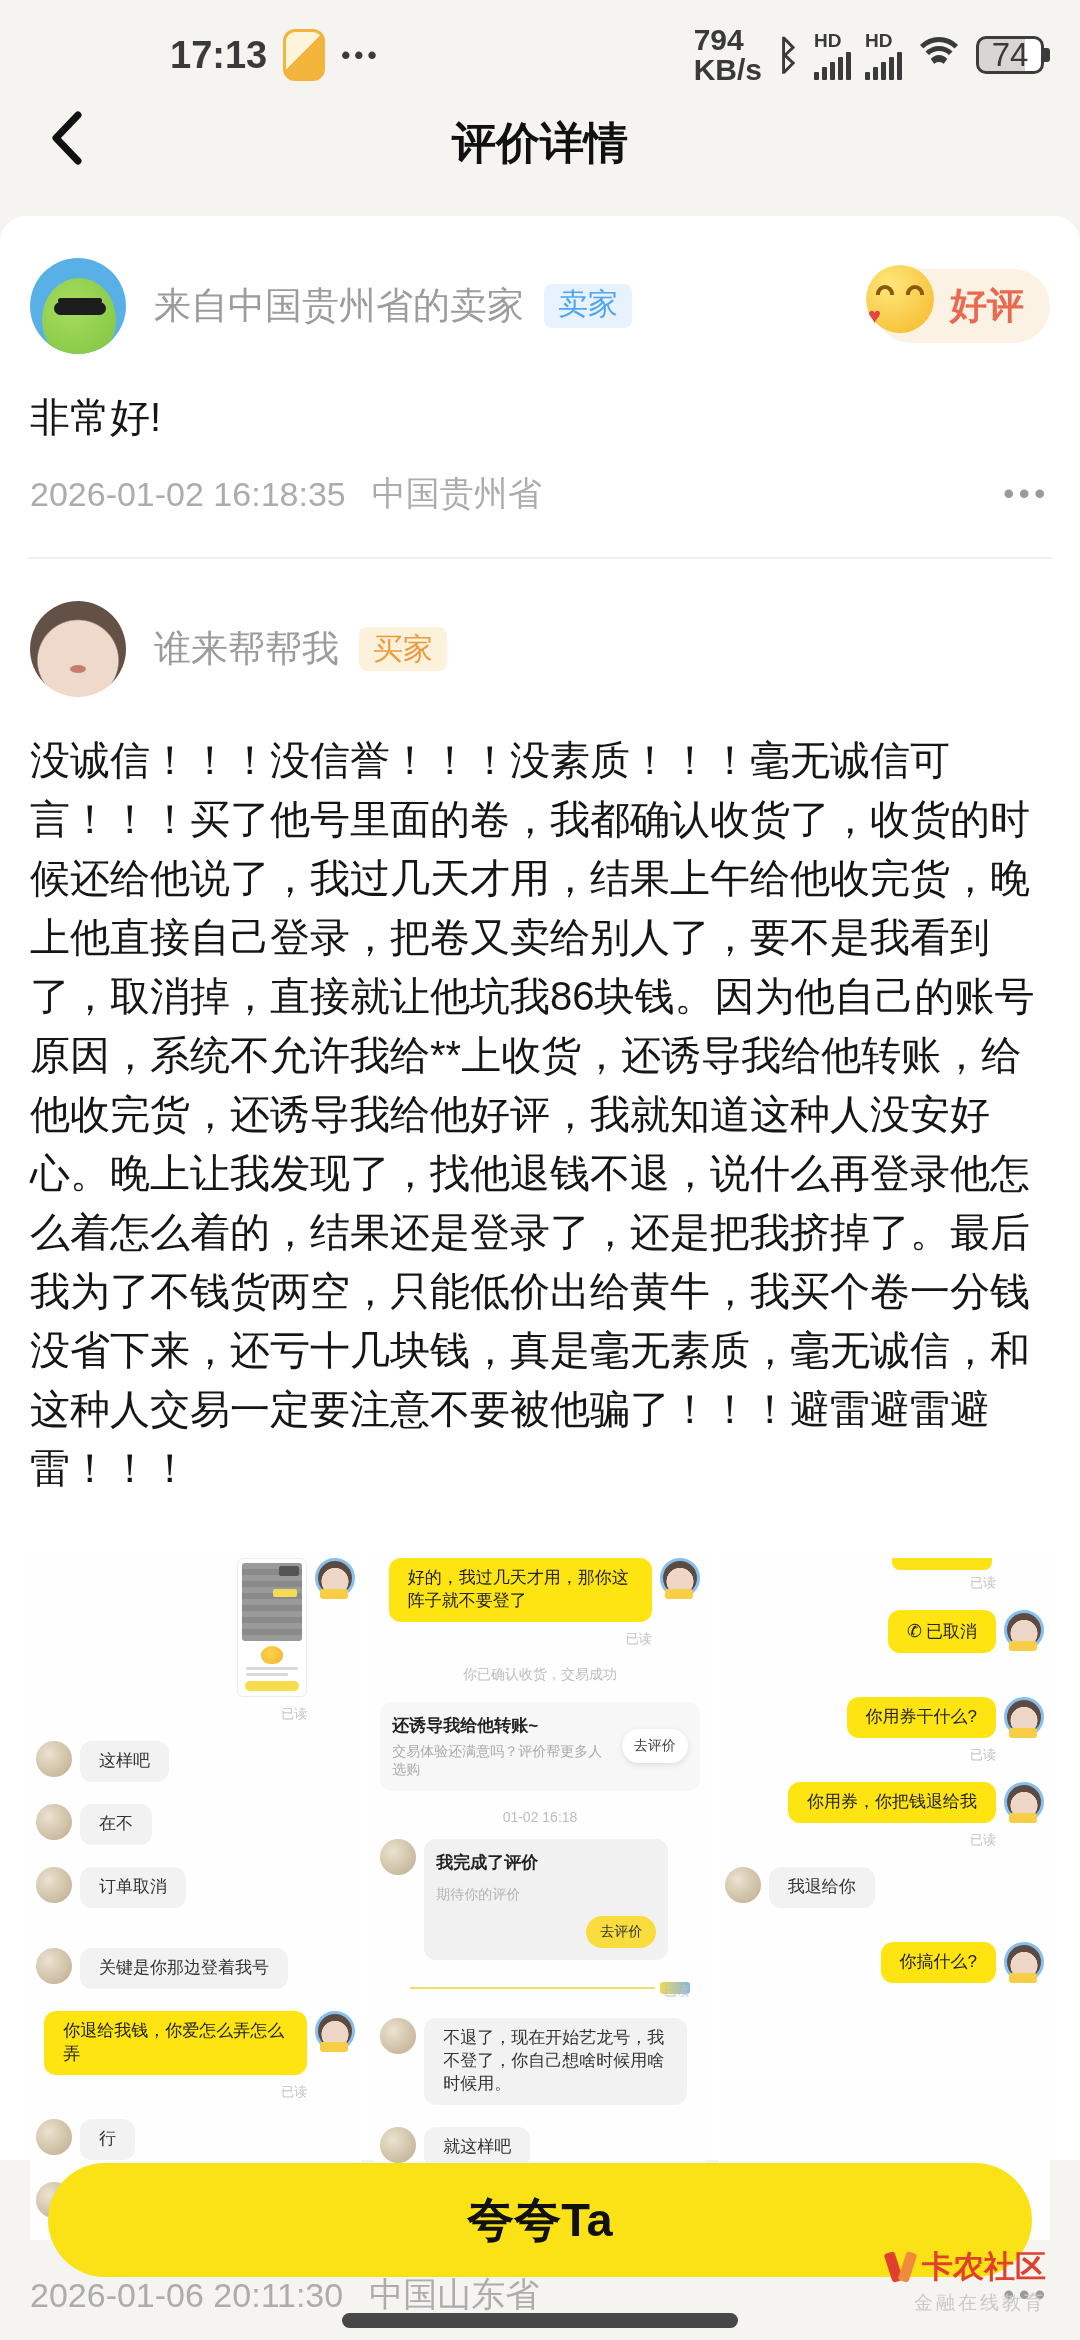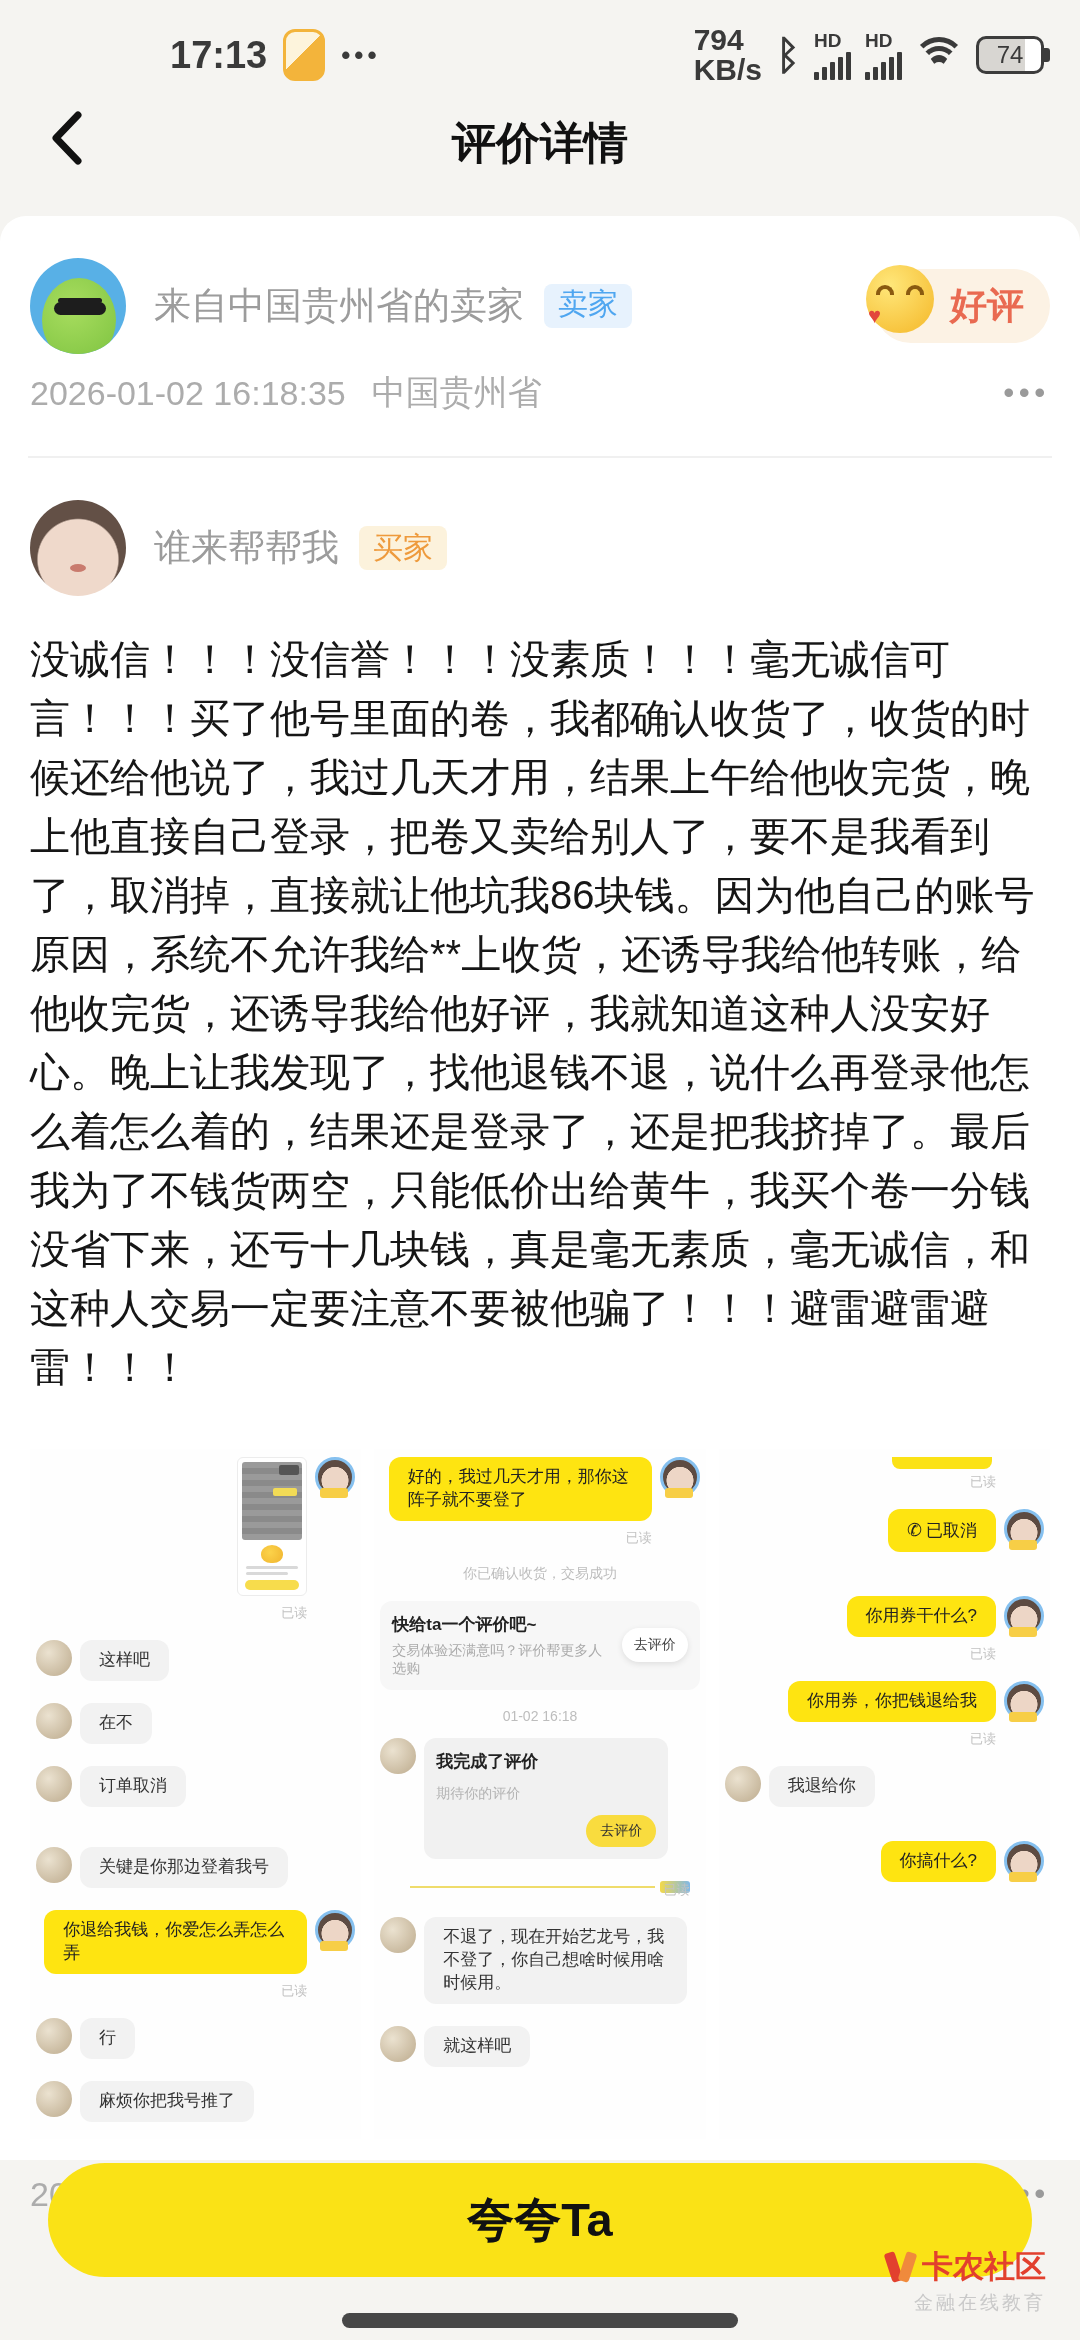--- a/index.html
+++ b/index.html
@@ -20,21 +20,21 @@
   .bars{display:flex;align-items:flex-end;gap:3px;margin-top:2px;}
   .bars i{display:block;width:5px;background:#3a3a3a;border-radius:1px;}
   .bars i:nth-child(1){height:8px}.bars i:nth-child(2){height:13px}.bars i:nth-child(3){height:18px}.bars i:nth-child(4){height:23px}.bars i:nth-child(5){height:28px}
   .wifi{position:relative;width:46px;height:36px;}
   .wifi span{position:absolute;left:50%;transform:translateX(-50%);border:5px solid transparent;border-top:5px solid #3a3a3a;border-radius:50%;}
   .wifi .w1{width:44px;height:44px;top:0;}
   .wifi .w2{width:28px;height:28px;top:9px;}
   .wifi .w3{width:12px;height:12px;top:18px;border-top-width:7px;}
   .battery{position:relative;width:68px;height:38px;border:3px solid #3c3c3c;border-radius:10px;display:flex;align-items:center;justify-content:center;box-sizing:border-box;background:linear-gradient(90deg,#D8D6D2 74%,#fff 74%);}
   .battery::after{content:"";position:absolute;right:-9px;top:9px;width:6px;height:14px;background:#3c3c3c;border-radius:0 3px 3px 0;}
-  .battery b{font-size:24px;font-weight:400;color:#3a3a3a;}
+  .battery b{font-size:33px;font-weight:400;color:#3a3a3a;}
 
   
   .header{position:relative;height:86px;display:flex;align-items:center;justify-content:center;}
   .back-btn{position:absolute;left:38px;top:10px;width:56px;height:56px;display:flex;align-items:center;justify-content:center;}
   .page-title{font-size:44px;font-weight:700;color:#111;}
 
   
   .sheet{position:absolute;top:216px;left:0;width:1080px;height:1944px;background:#FFFFFF;border-radius:26px 26px 0 0;box-sizing:border-box;padding:0 30px;}
   .rev-head{display:flex;align-items:center;padding-top:42px;}
   .avatar{width:96px;height:96px;border-radius:50%;flex:0 0 auto;position:relative;overflow:hidden;}
@@ -170,20 +170,21 @@
         <span class="rev-name">来自中国贵州省的卖家</span>
         <span class="badge badge-seller">卖家</span>
         <span class="spacer"></span>
         <span class="rating-pill">
           <span class="kiss">
               <b>♥</b>
             </span>
           <span>好评</span>
         </span>
       </div>
+      <div class="rev-body">非常好!</div>
       <div class="rev-foot">
         <span>2026-01-02 16:18:35</span>
         <span class="loc">中国贵州省</span>
         <span class="more-dots">•••</span>
       </div>
     </div>
 
     <div class="divider"></div>
 
     <div>
@@ -245,21 +246,21 @@
 
         <div class="shot">
           <div class="crow right">
             <span class="bub bub-r">好的，我过几天才用，那你这阵子就不要登了</span>
             <span class="cav-me"></span>
           </div>
           <div class="read">已读</div>
           <div class="sys">你已确认收货，交易成功</div>
           <div class="eval-card">
             <span style="flex:1;">
-              <span class="eval-tit" style="display:block;">快给ta一个评价吧~</span>
+              <span class="eval-tit" style="display:block;">还诱导我给他转账~</span>
               <span class="eval-sub" style="display:block;">交易体验还满意吗？评价帮更多人选购</span>
             </span>
             <span class="pill-white">去评价</span>
           </div>
           <div class="ctime">01-02 16:18</div>
           <div class="crow">
             <span class="cav"></span>
             <span class="msg-card">
               <span class="msg-tit" style="display:block;">我完成了评价</span>
               <span class="msg-sub" style="display:block;">期待你的评价</span>

